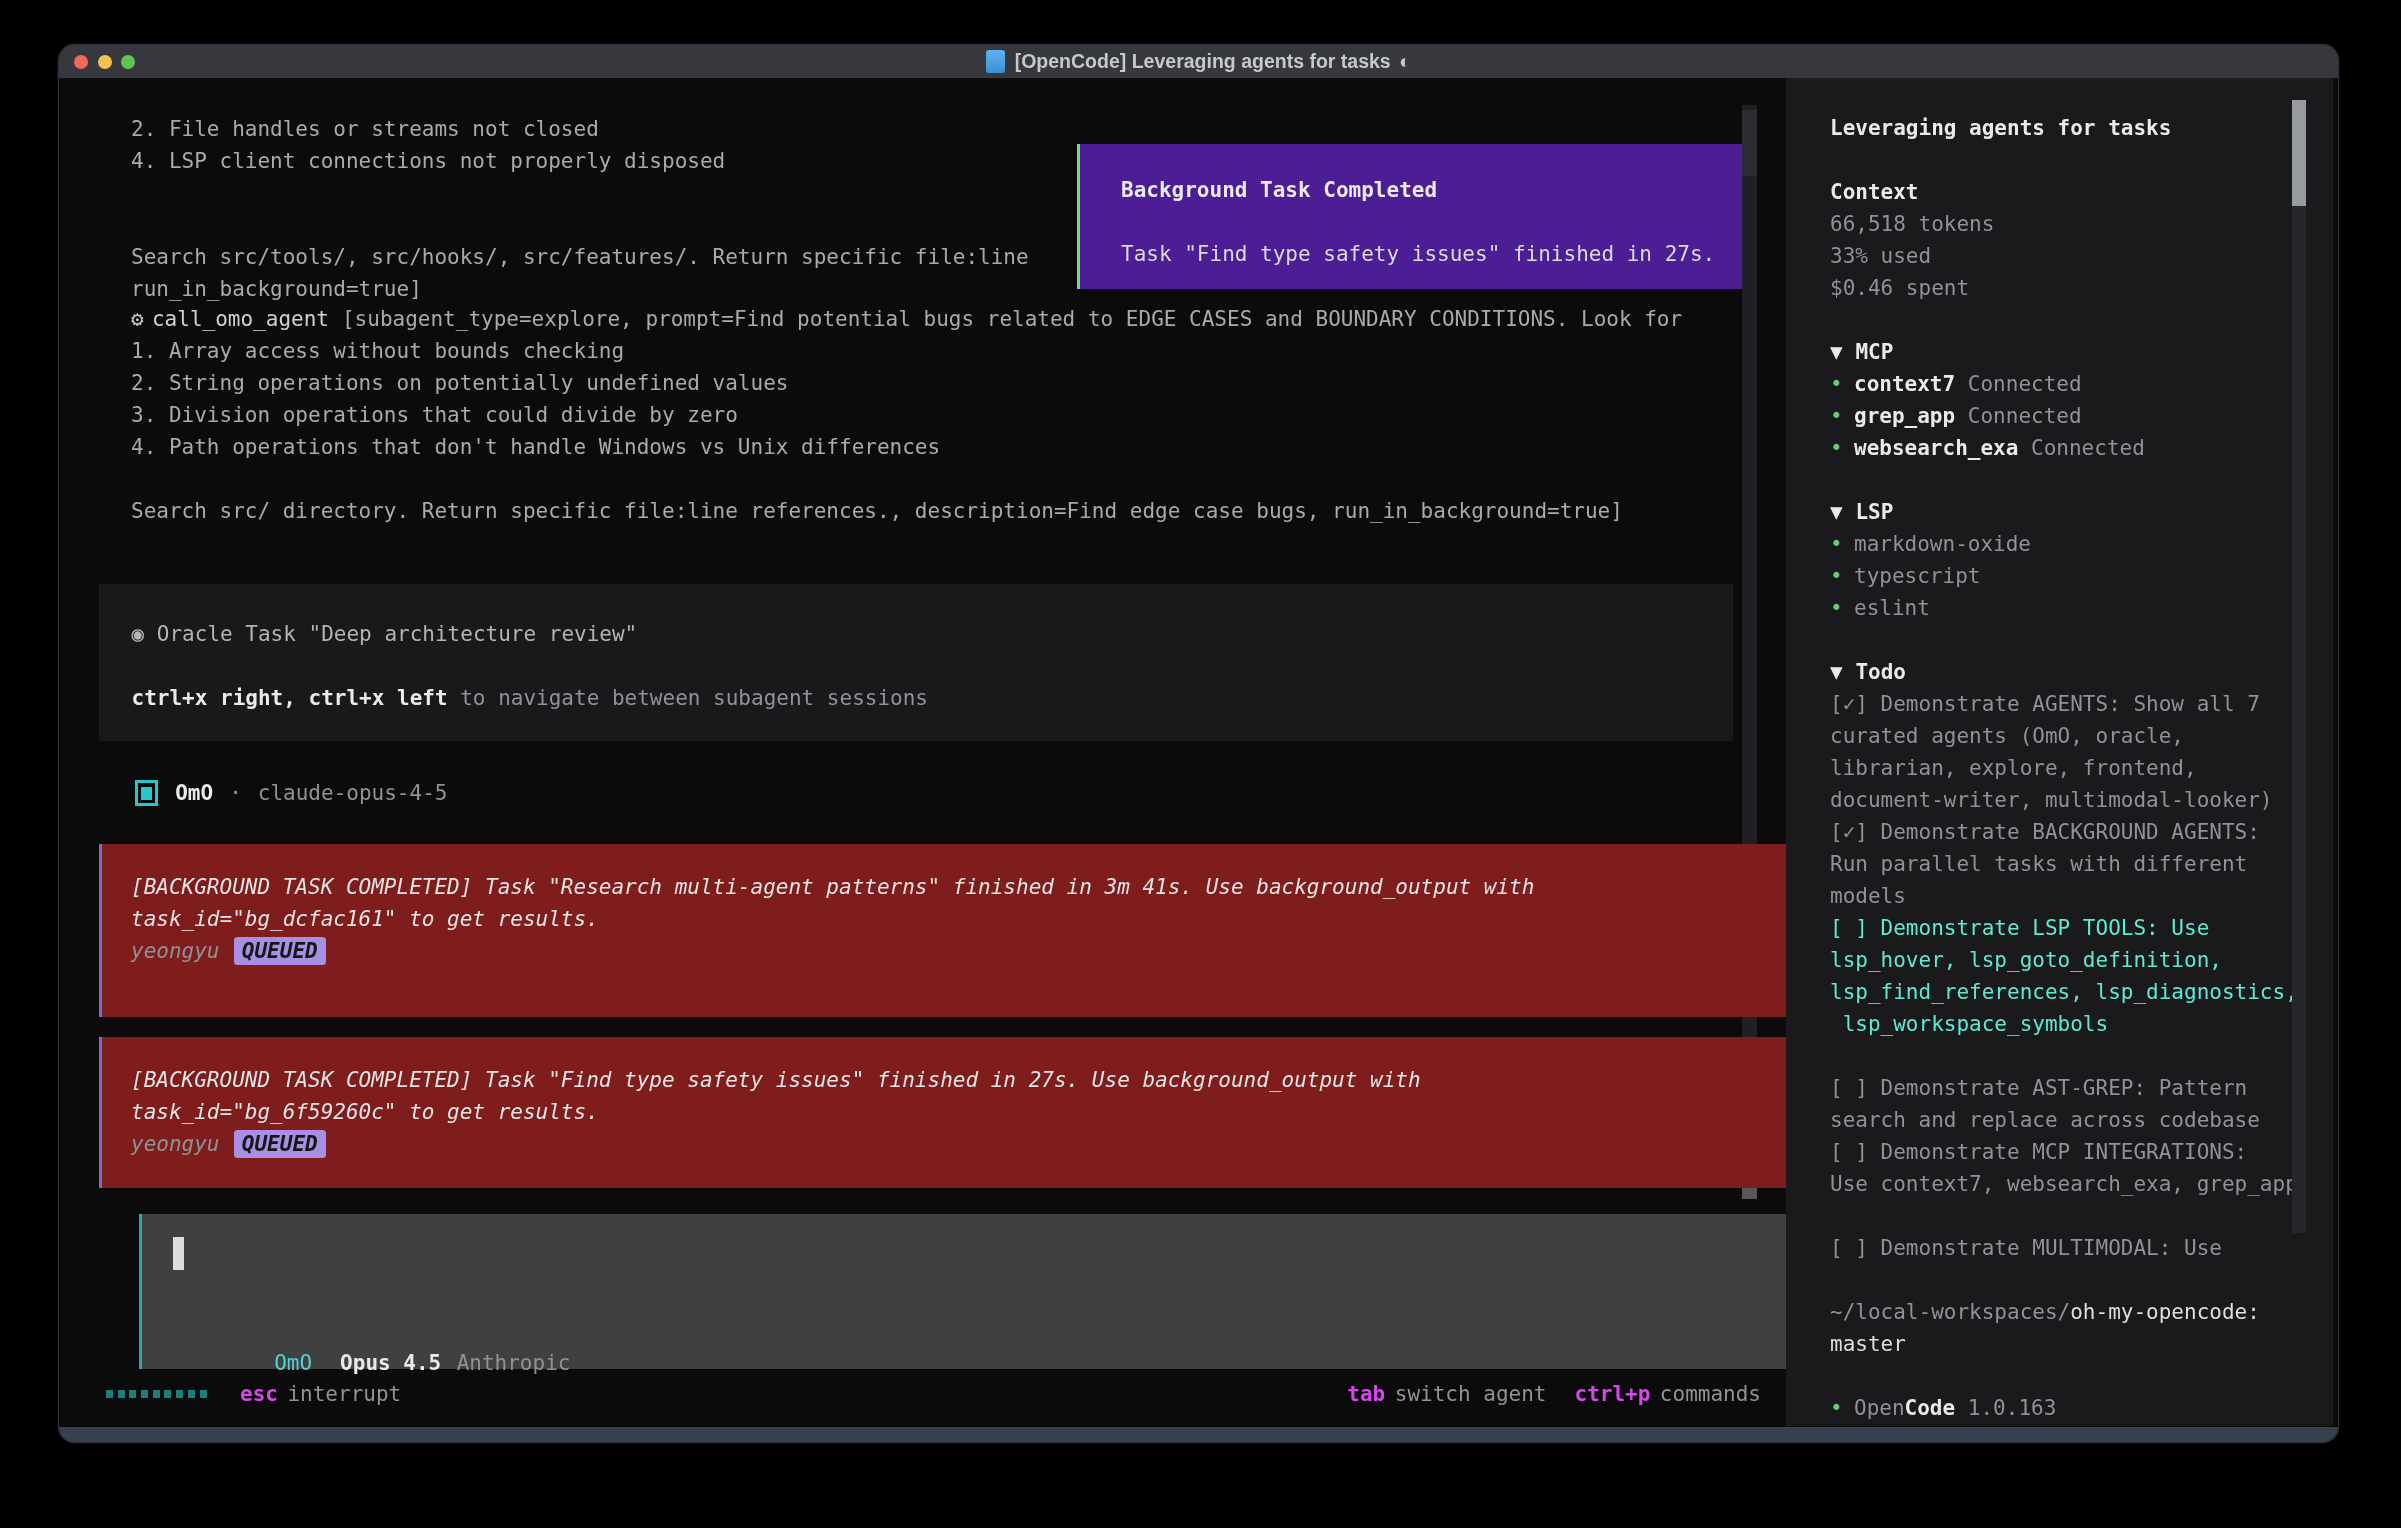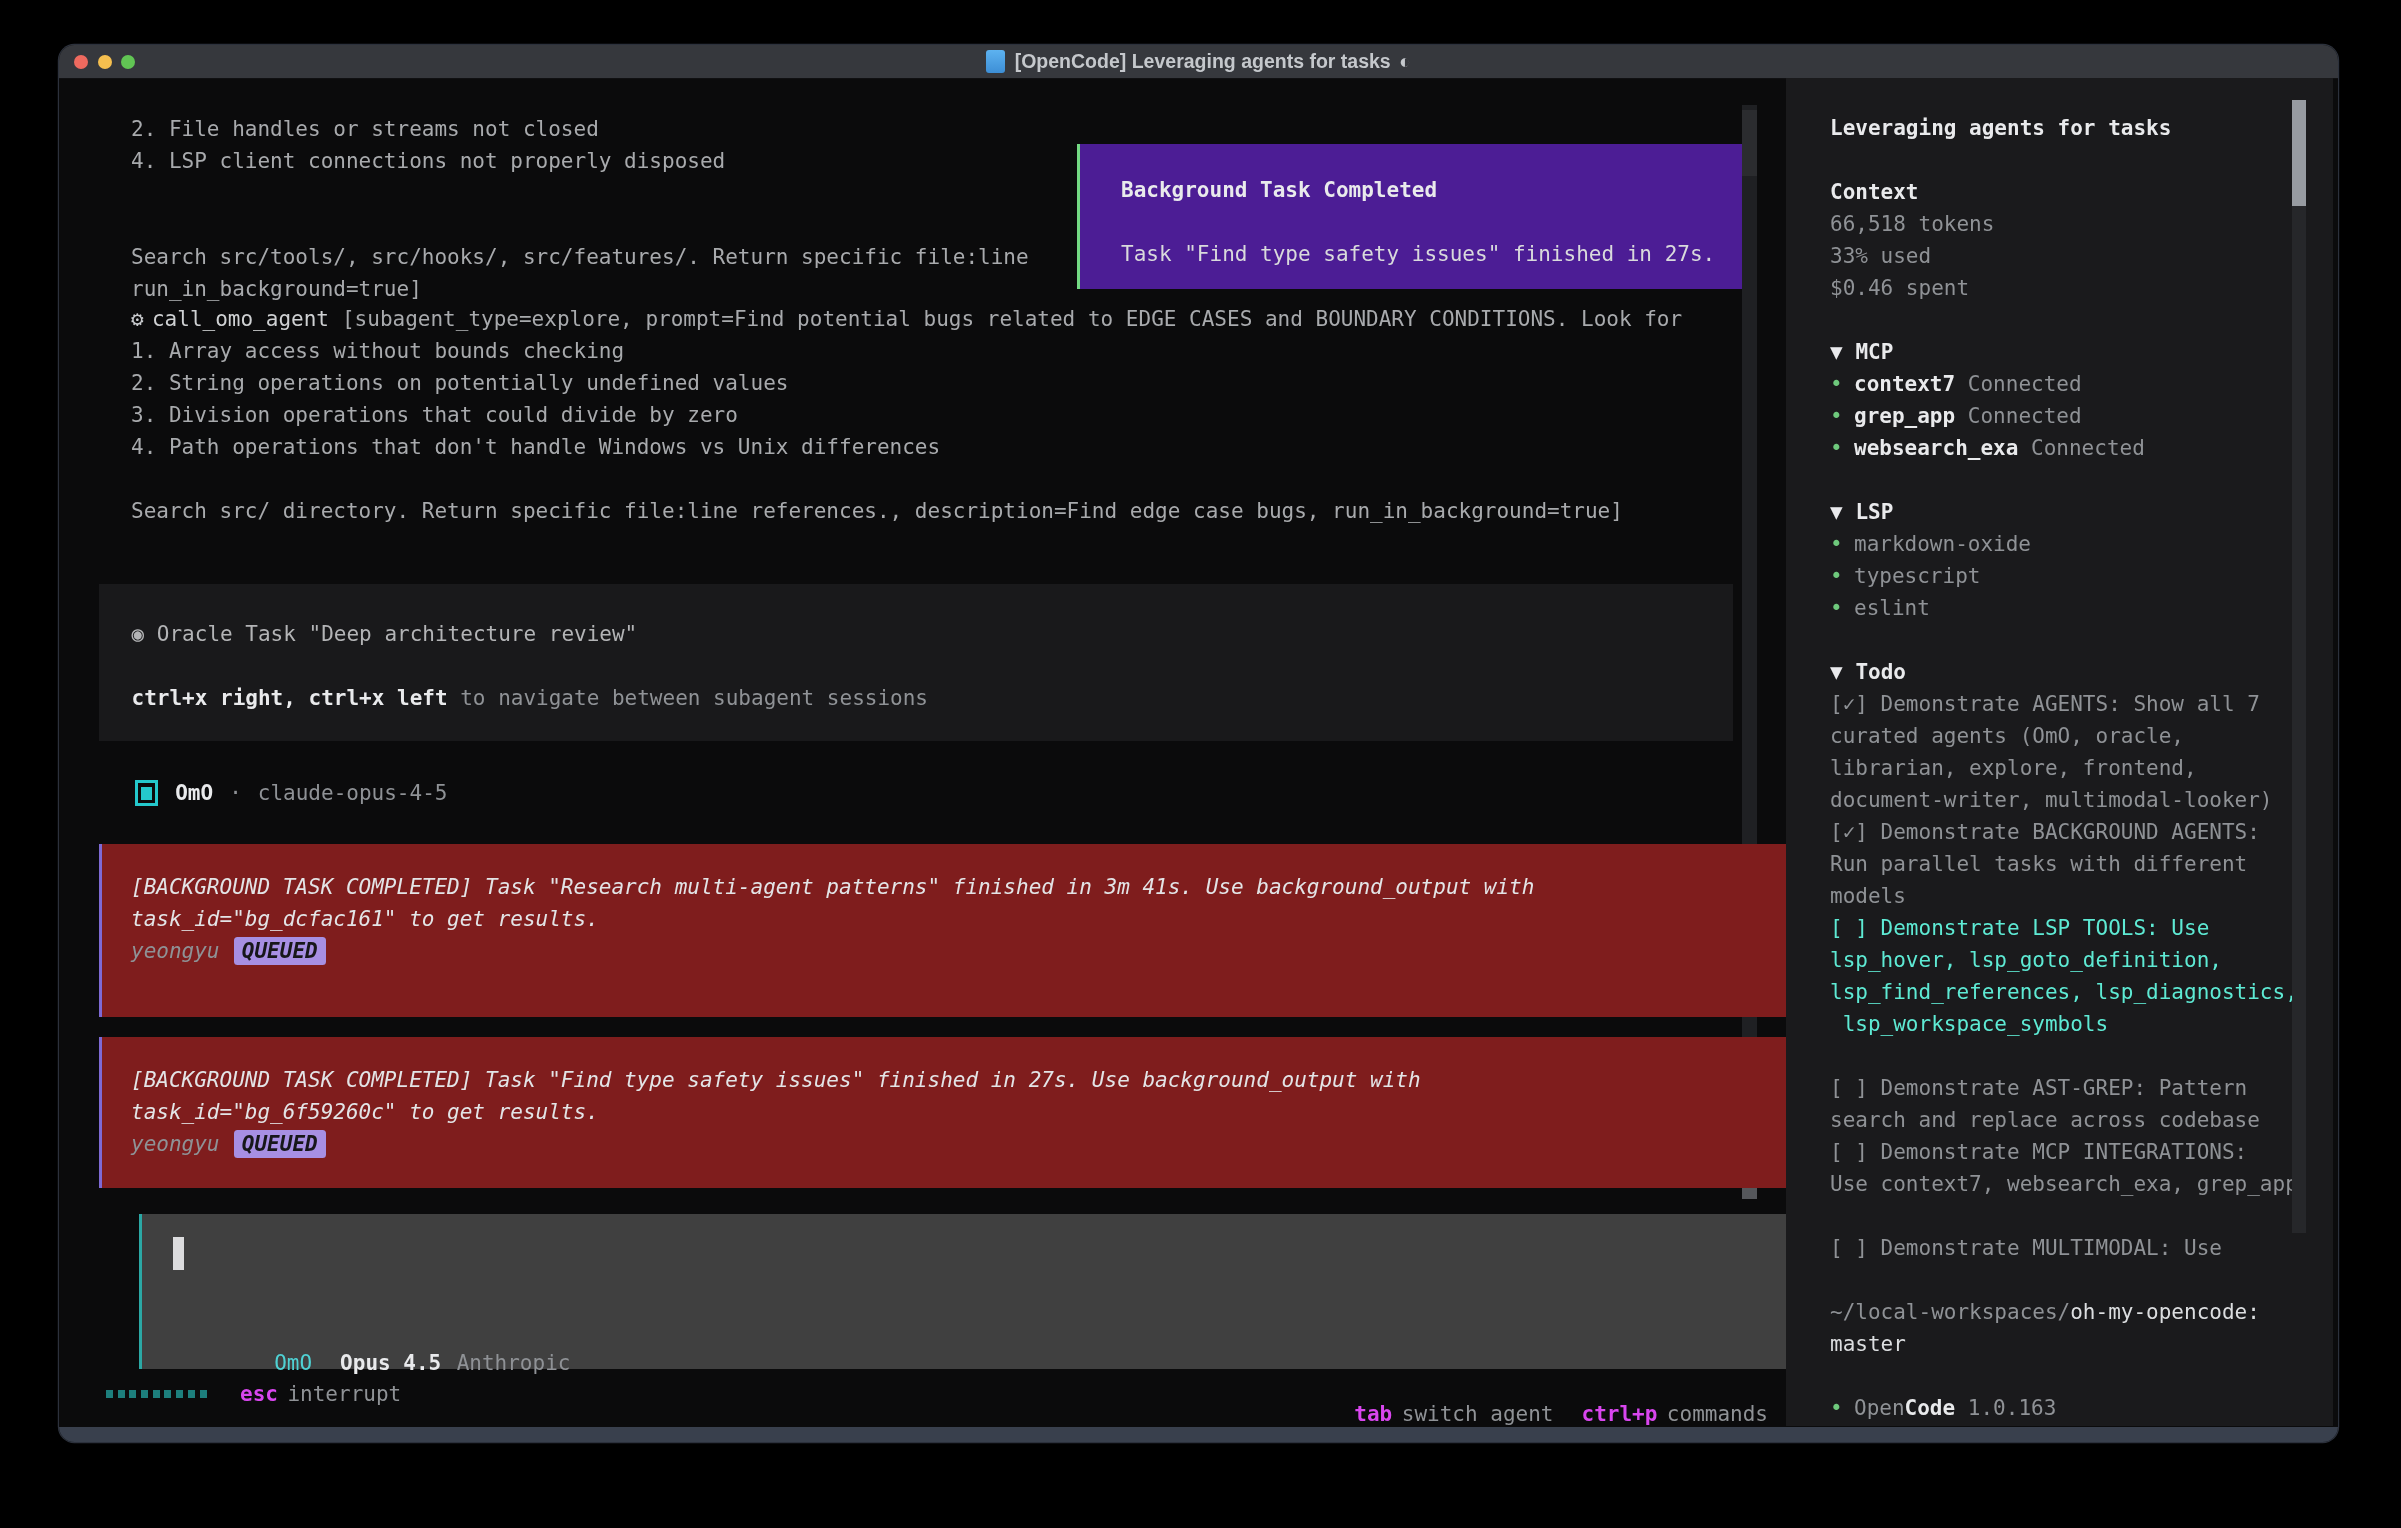--- a/index.html
+++ b/index.html
@@ -64,21 +64,21 @@
   .inputbox{position:absolute;left:40px;top:1169px;width:1672px;height:155px;box-sizing:border-box;
     background:#404040;border-left:3.5px solid #2ba8a5;margin-left:40px;}
   .cursor{position:absolute;left:31px;top:22.5px;width:10.6px;height:33px;background:#dcdcde;}
   .modelrow{position:absolute;left:31px;top:101px;height:32px;line-height:32px;white-space:pre;}
   .modelrow .agent{color:#4fd2d4;margin-right:28px;}
   .modelrow .model{color:#e9eaec;font-weight:bold;margin-right:15.4px;}
   .statusrow{position:absolute;left:47px;top:1333px;width:1669px;height:32px;}
   .dots{position:absolute;left:0;top:11.8px;display:flex;gap:4.7px;}
   .dots span{width:7px;height:8.3px;background:#1d7f7d;display:inline-block;}
   .escgroup{position:absolute;left:134px;top:0;height:32px;line-height:32px;white-space:pre;}
-  .rightgroup{position:absolute;right:7px;top:0;height:32px;line-height:32px;white-space:pre;text-align:left;margin-top:20px;}
+  .rightgroup{position:absolute;right:14px;top:0;height:32px;line-height:32px;white-space:pre;text-align:left;}
   .key{color:#d946ef;font-weight:bold;}
   .gap48{display:inline-block;width:28px;}
   .gap16{display:inline-block;width:9.5px;}
   
   .scrollgutter{position:absolute;left:1683px;top:60px;width:15.4px;height:1093px;background:#1f2023;}
   .scrollgutter .thumb-top{position:absolute;left:0;top:4.7px;width:15.4px;height:66px;background:#2b2c2f;}
   .scrollgutter .thumb-bottom{position:absolute;left:0;top:1074px;width:15.4px;height:19.5px;background:#55575b;}
   
   .sidebar{position:absolute;left:1727px;top:33px;width:547px;height:1348px;background:#1a1a1c;}
   .side-inner{padding:34px 0 0 44px;}

